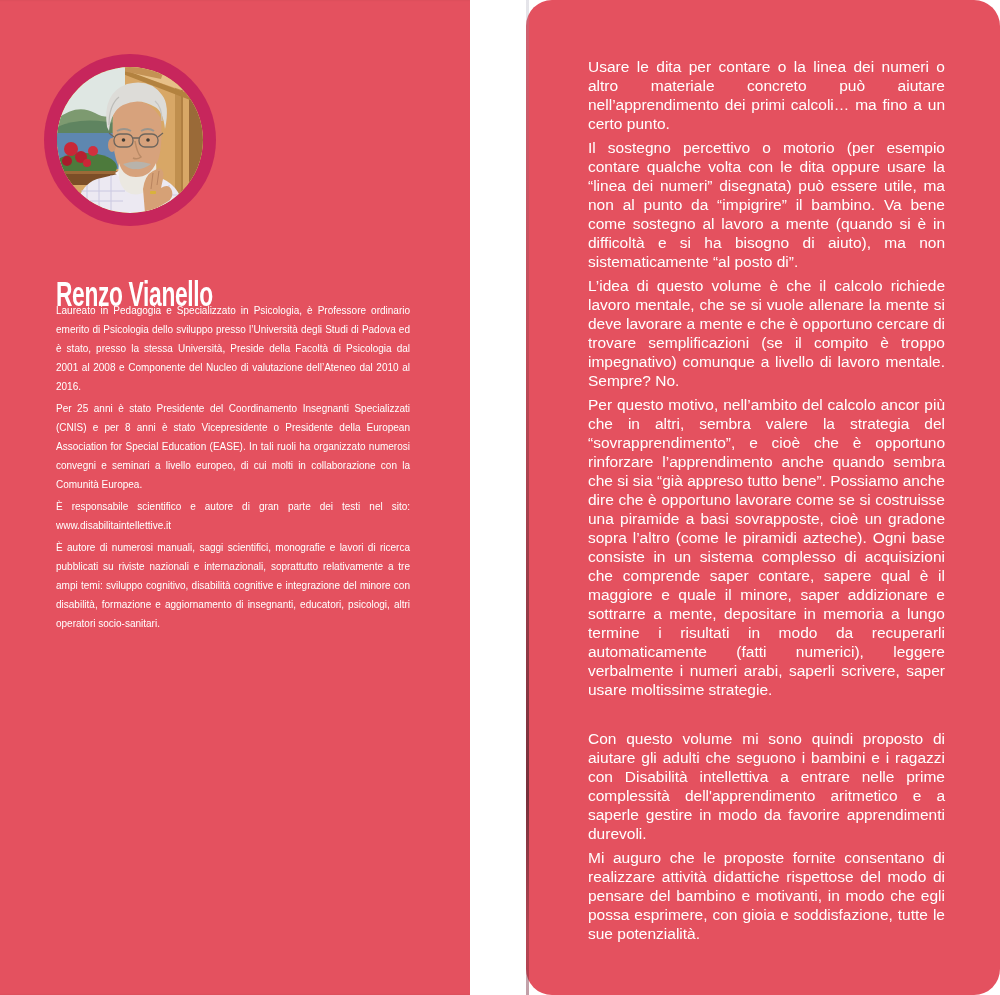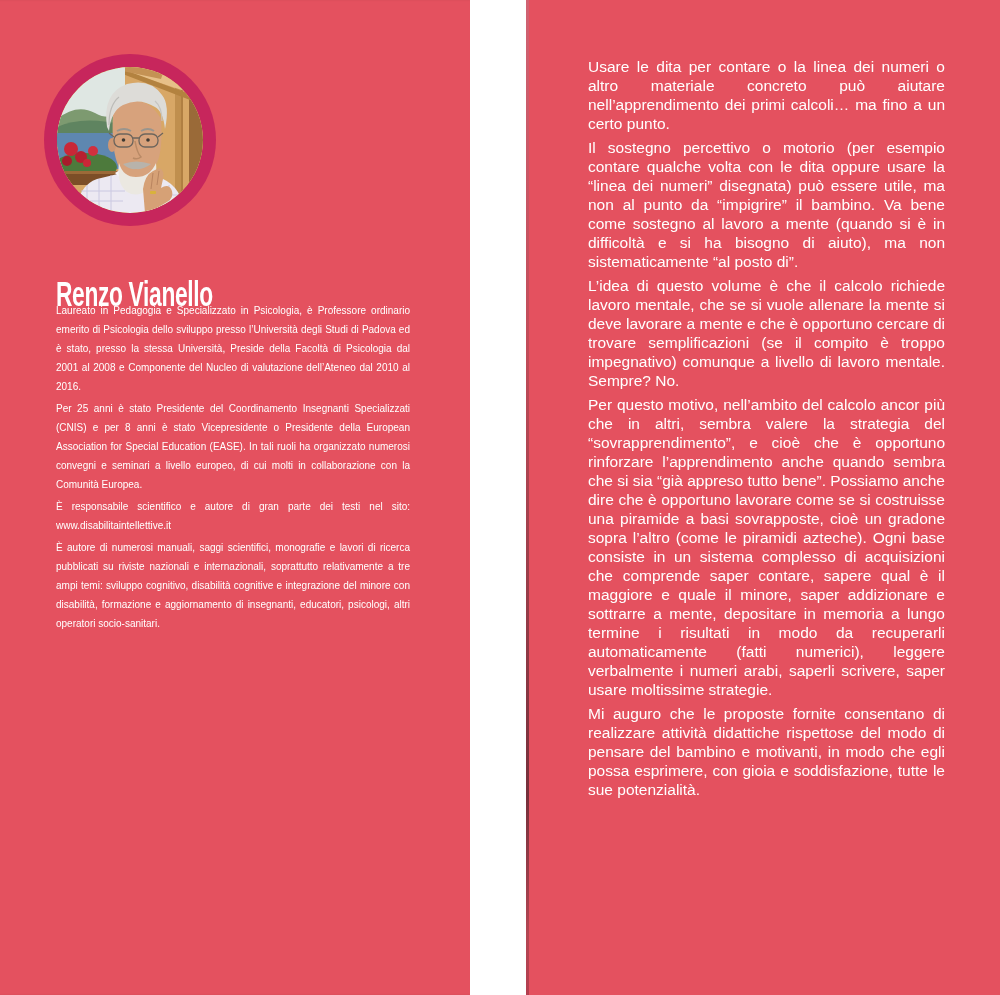--- a/index.html
+++ b/index.html
@@ -16,21 +16,21 @@
     -webkit-font-smoothing:antialiased;
   }
   .page{position:relative;width:1000px;height:995px;background:#ffffff;overflow:hidden;}
 
   .flap{
     position:absolute;top:0;height:995px;
     background:var(--panel-bg);
     color:var(--text-color);
   }
   .flap-left{left:0;width:492px;box-shadow:inset -2px 0 3px -1px rgba(0,0,0,0.18);}
-  .flap-right{left:526px;width:474px;}
+  .flap-right{left:526px;width:474px;border-radius:26px;}
   .flap-right::before{
     content:"";position:absolute;left:0;top:0;bottom:0;width:3px;
     background:linear-gradient(to bottom,
       rgba(150,150,170,0.25) 0%,
       rgba(90,60,70,0.25) 35%,
       rgba(45,25,35,0.60) 80%,
       rgba(90,50,60,0.35) 94%,
       rgba(120,40,60,0.45) 100%);
     pointer-events:none;
   }
@@ -169,18 +169,19 @@
   </section>
 
   <div class="spine-gap"></div>
 
   <section class="flap flap-right">
     <div class="blurb">
       <p>Usare le dita per contare o la linea dei numeri o altro materiale concreto può aiutare nell’apprendimento dei primi calcoli… ma fino a un certo punto.</p>
       <p>Il sostegno percettivo o motorio (per esempio contare qualche volta con le dita oppure usare la “linea dei numeri” disegnata) può essere utile, ma non al punto da “impigrire” il bambino. Va bene come sostegno al lavoro a mente (quando si è in difficoltà e si ha bisogno di aiuto), ma non sistematicamente “al posto di”.</p>
       <p>L’idea di questo volume è che il calcolo richiede lavoro mentale, che se si vuole allenare la mente si deve lavorare a mente e che è opportuno cercare di trovare semplificazioni (se il compito è troppo impegnativo) comunque a livello di lavoro mentale. Sempre? No.</p>
       <p>Per questo motivo, nell’ambito del calcolo ancor più che in altri, sembra valere la strategia del “sovrapprendimento”, e cioè che è opportuno rinforzare l’apprendimento anche quando sembra che si sia “già appreso tutto bene”. Possiamo anche dire che è opportuno lavorare come se si costruisse una piramide a basi sovrapposte, cioè un gradone sopra l’altro (come le piramidi azteche). Ogni base consiste in un sistema complesso di acquisizioni che comprende saper contare, sapere qual è il maggiore e quale il minore, saper addizionare e sottrarre a mente, depositare in memoria a lungo termine i risultati in modo da recuperarli automaticamente (fatti numerici), leggere verbalmente i numeri arabi, saperli scrivere, saper usare moltissime strategie.</p>
+      <p class="block2-first">Con questo volume mi sono quindi proposto di aiutare gli adulti che seguono i bambini e i ragazzi con Disabilità intellettiva a entrare nelle prime complessità dell'apprendimento aritmetico e a saperle gestire in modo da favorire apprendimenti durevoli.</p>
       <p>Mi auguro che le proposte fornite consentano di realizzare attività didattiche rispettose del modo di pensare del bambino e motivanti, in modo che egli possa esprimere, con gioia e soddisfazione, tutte le sue potenzialità.</p>
 
     </div>
   </section>
 
 </div>
 
 </body></html>

